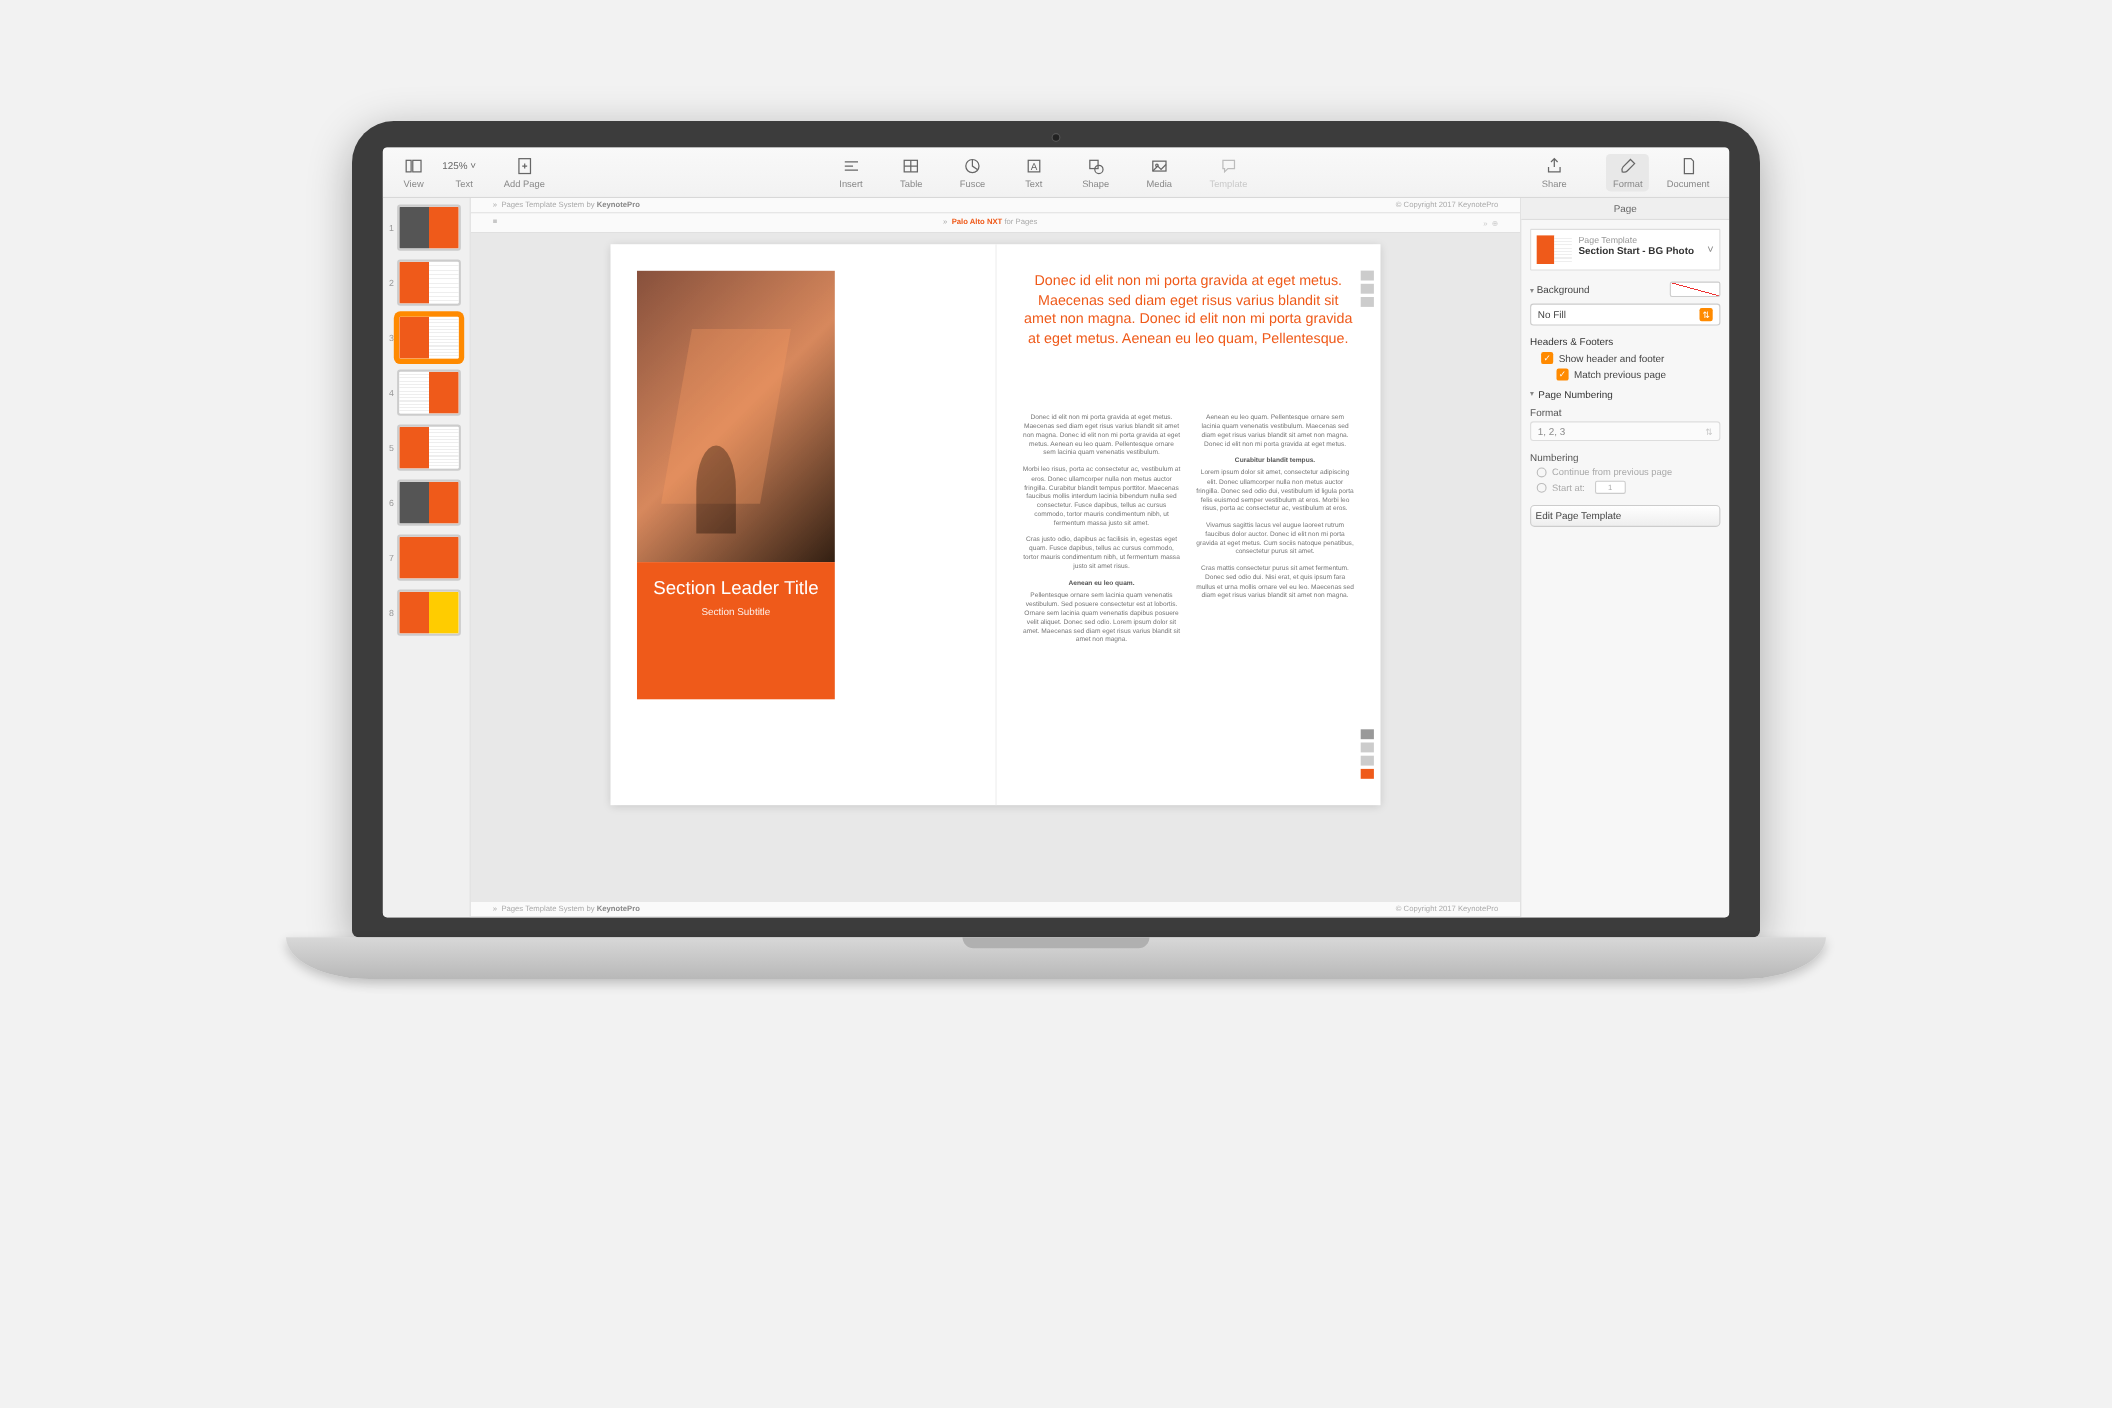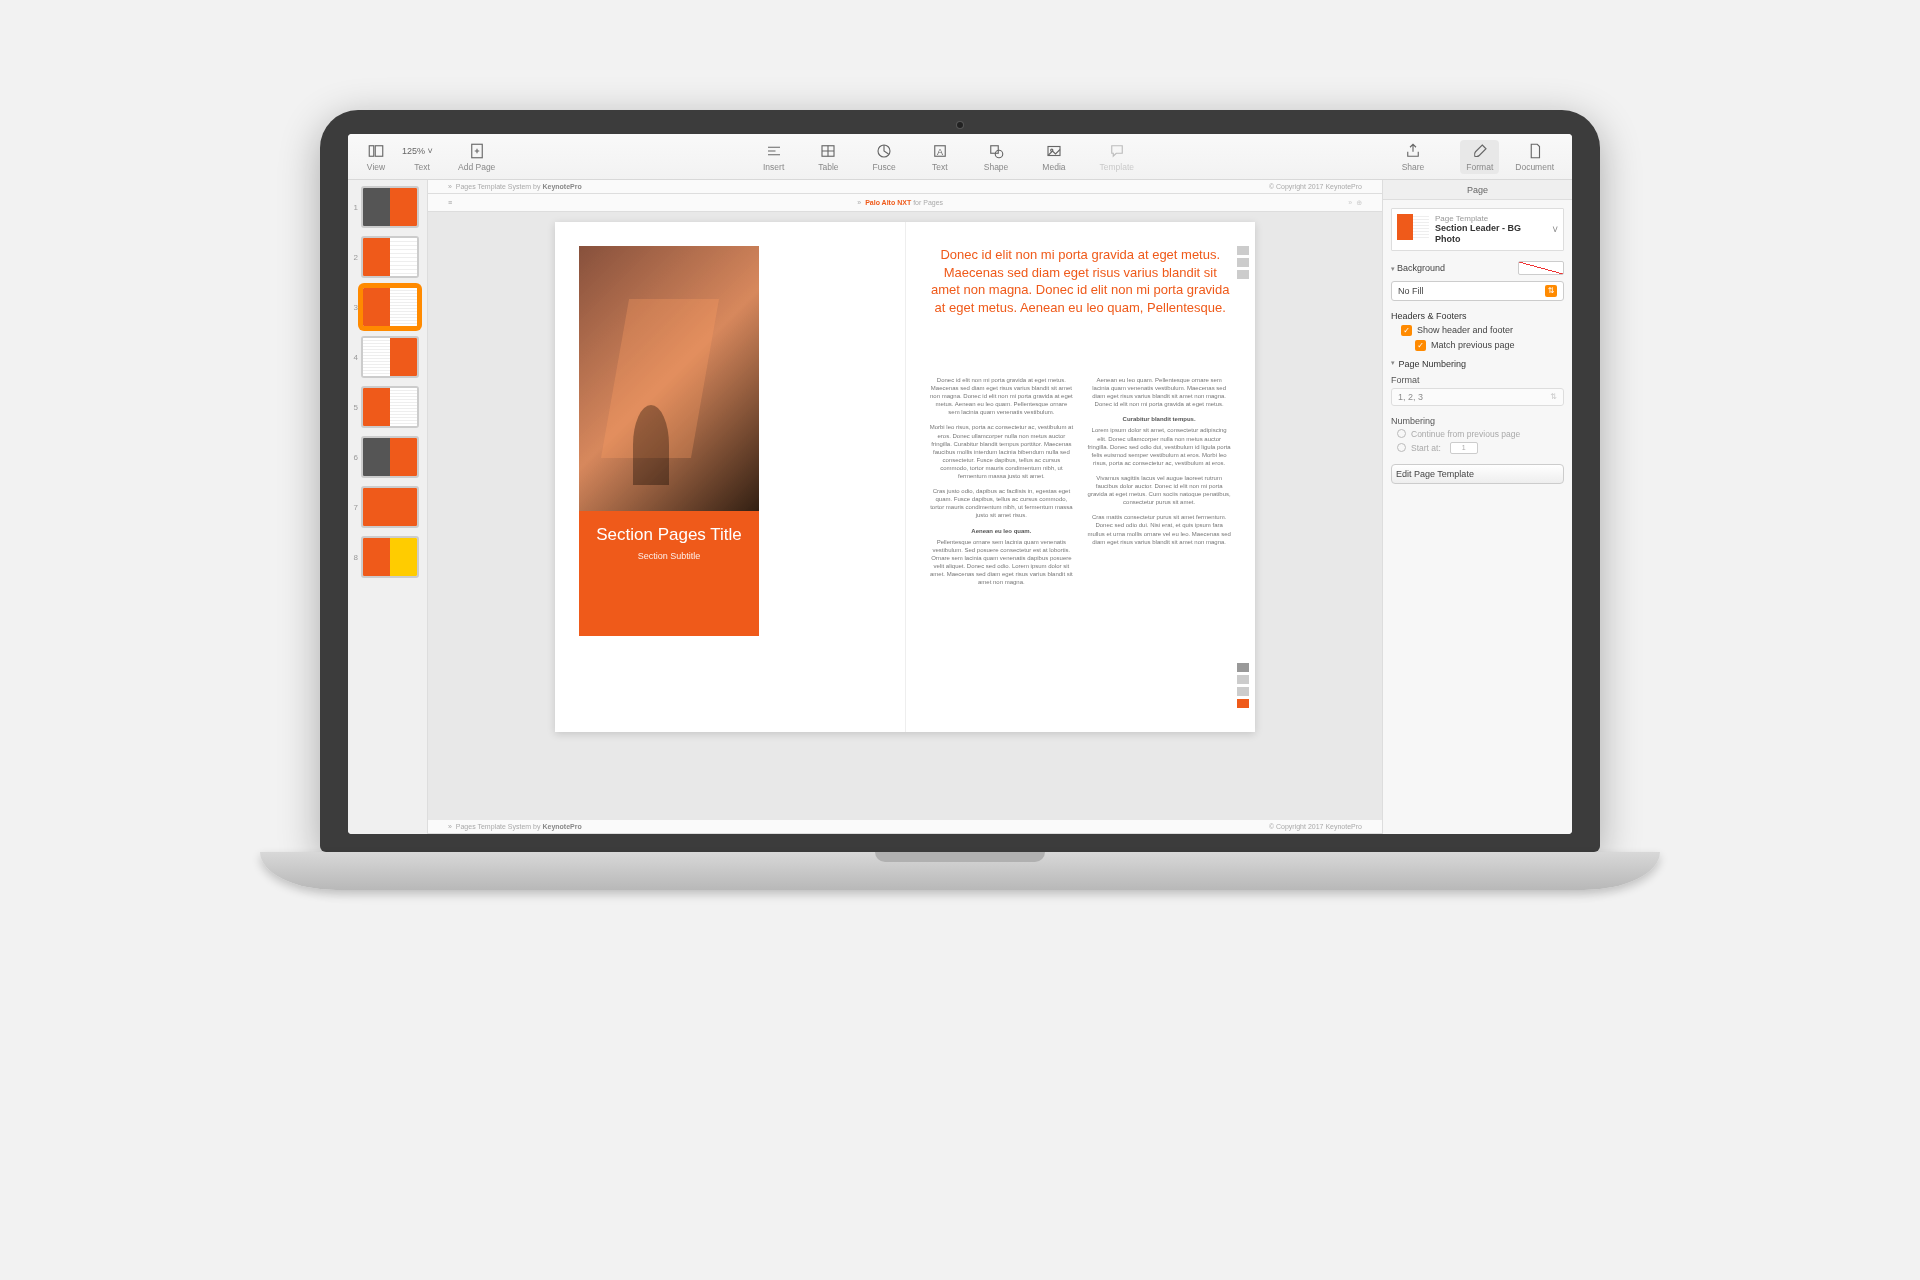--- a/index.html
+++ b/index.html
@@ -302,21 +302,21 @@
                 <div class="marker" style="background:#999"></div>
                   <div class="marker"></div>
                   <div class="marker"></div>
                   <div class="marker on"></div>
               </div>
 
               <div class="page-l">
                 <div class="hero">
                   <div class="hero-img"></div>
                   <div class="hero-caption">
-                    <div class="hero-title">Section Pages Title</div>
+                    <div class="hero-title">Section Leader Title</div>
                     <div class="hero-sub">Section Subtitle</div>
                   </div>
                 </div>
               </div>
 
               <div class="page-r">
                 <div class="col">
                   <div class="lead" style="position:absolute;top:24px;left:24px;right:24px">Donec id elit non mi porta gravida at eget metus. Maecenas sed diam eget risus varius blandit sit amet non magna. Donec id elit non mi porta gravida at eget metus. Aenean eu leo quam, Pellentesque.</div>
                   <div style="height:130px"></div>
                   <div class="para">Donec id elit non mi porta gravida at eget metus. Maecenas sed diam eget risus varius blandit sit amet non magna. Donec id elit non mi porta gravida at eget metus. Aenean eu leo quam. Pellentesque ornare sem lacinia quam venenatis vestibulum.</div>
@@ -348,21 +348,21 @@
               <div class="insp-tab">Page</div>
             </div>
           <div class="insp-body">
             <div class="template-box">
               <div class="template-mini">
                   <div class="orange"></div>
                   <div style="background:repeating-linear-gradient(#fff,#fff 2px,#eee 2px,#eee 3px)"></div>
                 </div>
               <div class="template-text">
                 <div class="lbl">Page Template</div>
-                <div class="val">Section Leader - BG Photo</div>
+                <div class="val">Section Start - BG Photo</div>
               </div>
               <div class="chev">˅</div>
             </div>
 
             <div class="insp-row">
               <span><span class="tri">▾</span> <span>Background</span></span>
               <div class="swatch"></div>
             </div>
             <div class="select">
               <span>No Fill</span>

